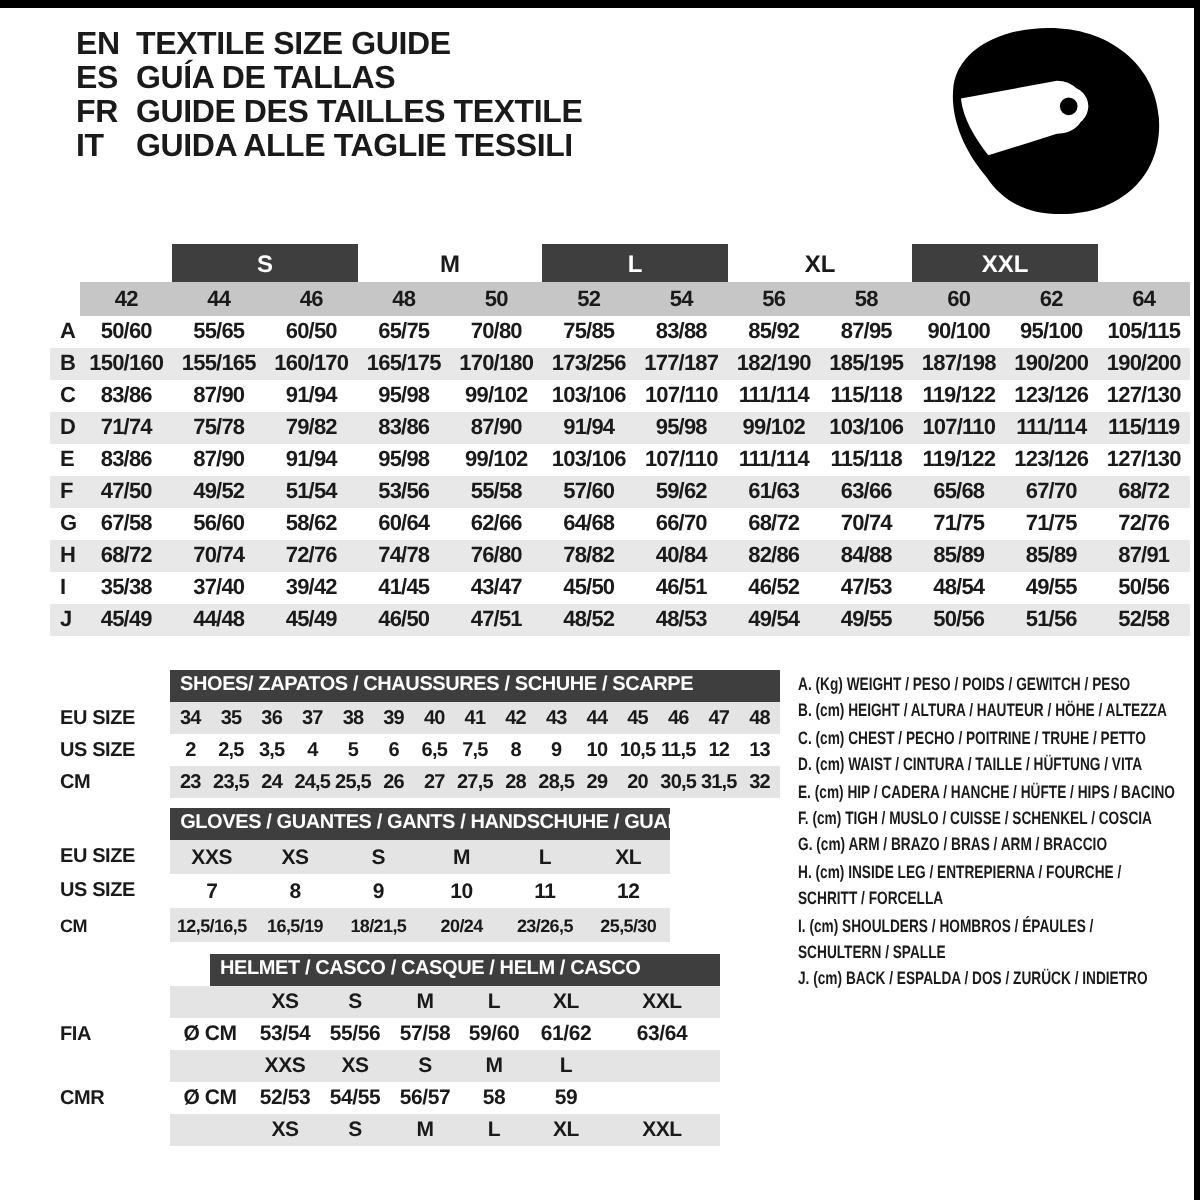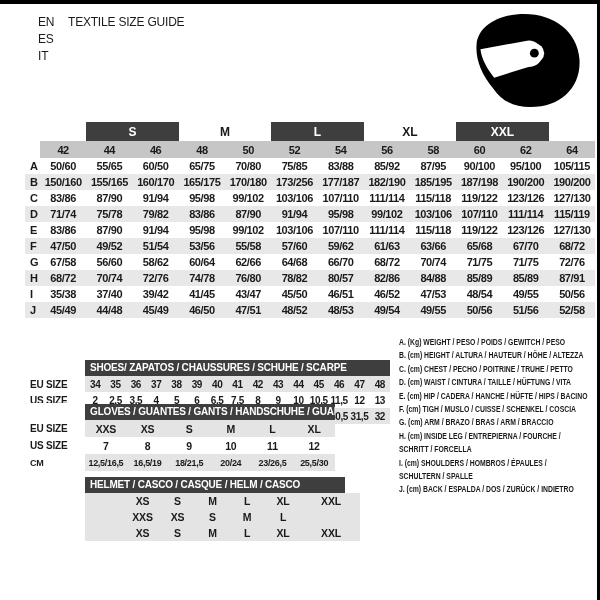--- a/index.html
+++ b/index.html
@@ -3,21 +3,21 @@
 <meta charset="utf-8">
 <style>
   html,body{margin:0;padding:0;background:#fff;}
   #canvas{position:relative;width:600px;height:600px;background:#fff;overflow:hidden;
           font-family:"Liberation Sans",sans-serif;color:#1a1a1a;}
   .top-border{position:absolute;left:0;top:0;width:600px;height:4px;background:#000;}
   .right-border{position:absolute;right:0;top:0;width:3px;height:600px;background:#000;}
 
   
   .lang-block{position:absolute;left:38px;top:14px;}
-  .lang-line{display:flex;font-weight:400;font-size:12px;line-height:17px;letter-spacing:-0.2px;align-items:center;}
+  .lang-line{display:flex;font-weight:700;font-size:16px;line-height:17px;letter-spacing:-0.2px;align-items:center;}
   .lang-code{width:30px;flex:0 0 30px;}
 
   
   .helmet-wrap{position:absolute;left:460px;top:12px;width:135px;height:98px;}
 
   
   table{position:absolute;border-collapse:collapse;table-layout:fixed;}
   td,th{padding:0;margin:0;font-weight:700;text-align:center;vertical-align:middle;
         white-space:nowrap;overflow:hidden;}
 
@@ -33,49 +33,55 @@
 
   
   .lower td,.lower th{height:16px;}
   .lower td.lblcol{background:#fff;}
   .lower td.side-label{text-align:left;padding-left:2px;font-size:10px;letter-spacing:-0.2px;background:#fff;}
   .lower th.barcell{text-align:left;background:transparent;}
   .lower .bar{background:var(--dark,#3e3e3e);color:#fff;font-size:10px;letter-spacing:-0.2px;
               height:16px;line-height:16px;text-align:left;padding-left:5px;}
   .lower tr.gray td:not(.side-label){background:var(--ltgray,#e4e4e4);}
 
-  #shoes-table{left:28px;top:335px;width:362px;font-size:10px;letter-spacing:-0.4px;margin-top:25px;}
+  #shoes-table{left:28px;top:335px;width:362px;font-size:10px;letter-spacing:-0.4px;}
   #gloves-table{left:28px;top:403px;width:307px;font-size:10.5px;letter-spacing:-0.2px;}
   #gloves-table tr.tight td{font-size:9px;letter-spacing:-0.3px;}
   #gloves-table td{height:17px;}
   #helmet-table{left:28px;top:477px;width:332px;font-size:10.5px;letter-spacing:-0.2px;}
-  #helmet-table .bar{width:255px;}
+  #helmet-table .bar{width:255px;margin-left:20px;}
 
   
   .legend{position:absolute;left:399px;top:336px;width:198px;overflow:visible;}
   .legend-inner{transform:scaleX(0.76);transform-origin:left top;}
   .legend-line{font-weight:700;font-size:9px;line-height:13.4px;white-space:nowrap;letter-spacing:0;}
 </style>
 </head>
 <body>
 
 <div id="canvas">
   <div class="top-border"></div>
   <div class="right-border"></div>
 
   <div class="lang-block" id="lang-block">
       <div class="lang-line">
         <span class="lang-code">EN</span>
         <span class="lang-text">TEXTILE SIZE GUIDE</span>
       </div>
       <div class="lang-line">
         <span class="lang-code">ES</span>
+        <span class="lang-text">GUÍA DE TALLAS</span>
+      </div>
+      <div class="lang-line">
+        <span class="lang-code">FR</span>
+        <span class="lang-text">GUIDE DES TAILLES TEXTILE</span>
       </div>
       <div class="lang-line">
         <span class="lang-code">IT</span>
+        <span class="lang-text">GUIDA ALLE TAGLIE TESSILI</span>
       </div>
     </div>
 
   <div class="helmet-wrap">
     <svg viewBox="0 0 130 100" width="135" height="98" aria-hidden="true">
       <path fill="#000" d="M30 78 C 18 64, 12 48, 13 34 C 14 14, 36 2, 62 2 C 92 2, 116 20, 118 48 C 120 76, 100 97, 68 97 C 50 97, 38 90, 30 78 Z"></path>
       <path fill="#fff" d="M17 38 L 66 29 C 74 29, 80 35, 80 43 C 80 51, 74 56, 66 56 L 31 67 C 24 58, 18 48, 17 38 Z"></path>
       <circle cx="72" cy="42" r="10" fill="#fff"></circle>
       <circle cx="72" cy="42" r="4.5" fill="#000"></circle>
     </svg>
@@ -228,21 +234,21 @@
           <td>72/76</td>
         </tr>
         <tr class="datarow zebra">
           <td class="rowlabel">H</td>
           <td>68/72</td>
           <td>70/74</td>
           <td>72/76</td>
           <td>74/78</td>
           <td>76/80</td>
           <td>78/82</td>
-          <td>80/57</td>
+          <td>40/84</td>
           <td>82/86</td>
           <td>84/88</td>
           <td>85/89</td>
           <td>85/89</td>
           <td>87/91</td>
         </tr>
         <tr class="datarow">
           <td class="rowlabel">I</td>
           <td>35/38</td>
           <td>37/40</td>
@@ -426,28 +432,48 @@
         <tr class="gray">
           <td class="side-label"></td>
           <td></td>
           <td>XS</td>
           <td>S</td>
           <td>M</td>
           <td>L</td>
           <td>XL</td>
           <td>XXL</td>
         </tr>
+        <tr>
+          <td class="side-label">FIA</td>
+          <td>Ø CM</td>
+          <td>53/54</td>
+          <td>55/56</td>
+          <td>57/58</td>
+          <td>59/60</td>
+          <td>61/62</td>
+          <td>63/64</td>
+        </tr>
         <tr class="gray">
           <td class="side-label"></td>
           <td></td>
           <td>XXS</td>
           <td>XS</td>
           <td>S</td>
           <td>M</td>
           <td>L</td>
+          <td></td>
+        </tr>
+        <tr>
+          <td class="side-label">CMR</td>
+          <td>Ø CM</td>
+          <td>52/53</td>
+          <td>54/55</td>
+          <td>56/57</td>
+          <td>58</td>
+          <td>59</td>
           <td></td>
         </tr>
         <tr class="gray">
           <td class="side-label"></td>
           <td></td>
           <td>XS</td>
           <td>S</td>
           <td>M</td>
           <td>L</td>
           <td>XL</td>

